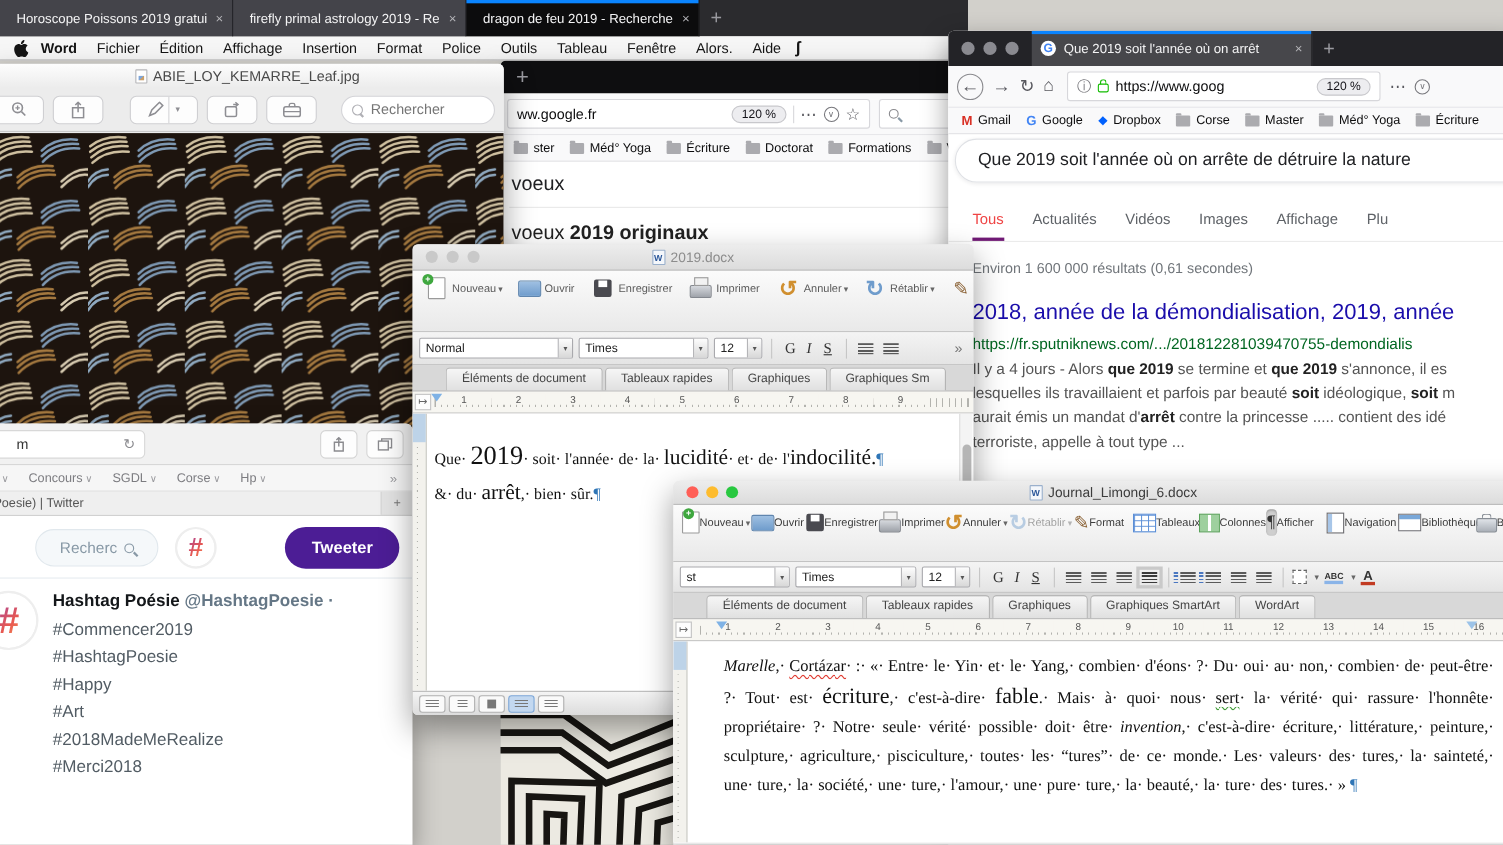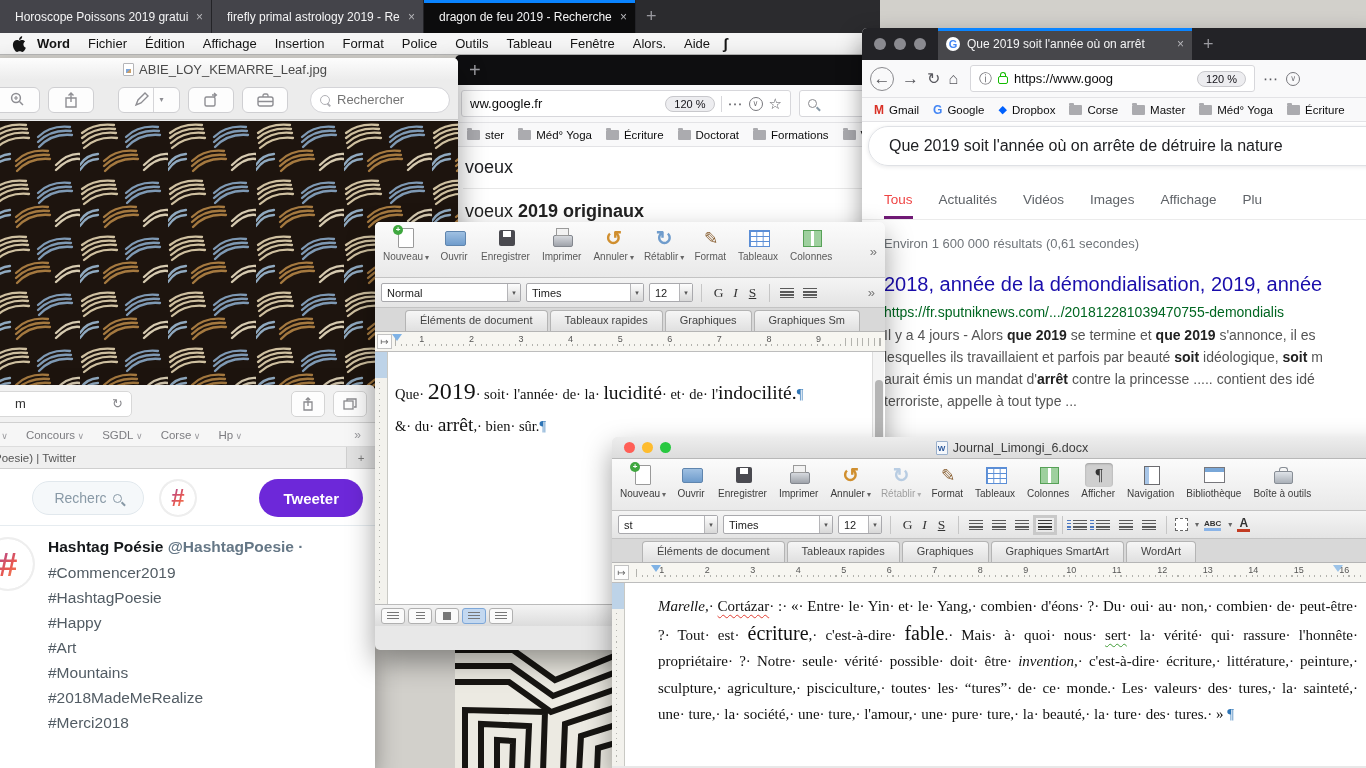--- a/index.html
+++ b/index.html
@@ -104,35 +104,35 @@
   #saf-fav .ovf{margin-left:auto;color:#9a9a9e;font-size:12px}
   #saf-tabbar{height:22px;background:#e2e2e2;border-bottom:1px solid #cfcfcf;display:flex;align-items:center;font-size:11.5px;color:#555}
   #saf-tab{flex:1;text-align:left;padding-left:22px;background:#efefef;height:100%;line-height:22px;border-right:1px solid #cfcfcf;white-space:nowrap;overflow:hidden}
   #saf-newtab{width:28px;text-align:center;color:#777}
   #tw-head{display:flex;align-items:center;gap:16px;padding:10px 12px 8px 60px;border-bottom:1px solid #e6ecf0}
   #tw-search{width:112px;height:34px;border:1px solid #e1e8ed;background:#f5f8fa;border-radius:17px;display:flex;align-items:center;justify-content:center;gap:6px;color:#8899a6;font-size:14px}
   .maglass{width:9px;height:9px;border:1.6px solid #8899a6;border-radius:50%;position:relative;flex:none}
   .maglass:after{content:"";position:absolute;left:7px;top:8px;width:5px;height:1.6px;background:#8899a6;transform:rotate(45deg)}
   .hashava{border-radius:50%;background:#fff;border:1px solid #eee;display:flex;align-items:center;justify-content:center;font-weight:bold;background-image:linear-gradient(135deg,#8a3ab9 10%,#e95950 55%,#fccc63 95%);-webkit-background-clip:text;background-clip:text;color:transparent}
   #tw-ava-small{width:36px;height:36px;font-size:24px;box-shadow:0 0 0 1px #eee}
-  #tw-tweet{margin-left:auto;height:38px;padding:0 24px;border-radius:19px;background:#6d28d9;color:#fff;font-weight:bold;font-size:15px;display:flex;align-items:center}
+  #tw-tweet{margin-left:auto;height:38px;padding:0 24px;border-radius:19px;background:#4c1d95;color:#fff;font-weight:bold;font-size:15px;display:flex;align-items:center}
   #tw-feed{padding:12px 10px 0 10px;display:flex;gap:14px}
   #tw-ava-big{width:52px;height:52px;font-size:34px;flex:none;box-shadow:0 0 0 1px #eee}
   #tw-nameline{font-size:15.5px;color:#14171a;white-space:nowrap}
   #tw-nameline .nm{font-weight:bold}
   #tw-nameline .hd{color:#657786;font-weight:bold}
   #tw-tags{margin-top:4px;font-size:15.5px;color:#525c64;line-height:25px}
 
   
   .wd-title{display:flex;align-items:center;background:linear-gradient(#ededed,#dcdcdc);border-bottom:1px solid #b8b8b8;position:relative}
   .wd-title .ttl{position:absolute;left:0;right:0;text-align:center;font-size:12.5px;display:flex;align-items:center;justify-content:center;gap:5px}
   .docic{width:12px;height:14px;background:#f4f7fb;border:1px solid #9ab0cc;border-radius:1px;position:relative}
   .docic:after{content:"W";position:absolute;left:1px;top:2px;font-size:8px;color:#2b579a;font-weight:bold}
   .wd-toolbar{display:flex;align-items:flex-start;background:linear-gradient(#fbfbfb,#e9e9e9);border-bottom:1px solid #c3c3c3;padding:3px 4px 0 4px;gap:2px}
-  .tbtn{display:flex;flex-direction:column;align-items:center;padding:1px 4px;font-size:10px;color:#3c3c3c;min-width:40px}
+  .tbtn{display:flex;flex-direction:row;align-items:center;padding:1px 4px;font-size:10px;color:#3c3c3c;min-width:40px}
   .tbtn.pressed .wicon{background:#cfcfcf;border-radius:4px;box-shadow:inset 0 1px 2px rgba(0,0,0,.25)}
   .tbtn.disabled{opacity:.45}
   .tlab{white-space:nowrap;margin-top:1px}
   .tar{font-size:8px;color:#666;margin-left:2px}
   .wicon{width:28px;height:24px;position:relative;display:flex;align-items:center;justify-content:center}
   .ovfl{margin-left:auto;color:#777;font-size:13px;align-self:center;padding:0 4px}
   .wd-fmt{display:flex;align-items:center;gap:5px;background:linear-gradient(#f4f4f4,#e4e4e4);border-bottom:1px solid #c3c3c3;padding:0 6px;font-size:11px;color:#222}
   .fsel{background:#fff;border:1px solid #a9a9ad;border-radius:2px;height:19px;display:flex;align-items:center;padding-left:5px;position:relative}
   .fsel .car{margin-left:auto;width:13px;height:100%;background:linear-gradient(#fdfdfd,#d8d8d8);border-left:1px solid #b5b5b8;font-size:7px;color:#555;display:flex;align-items:center;justify-content:center}
   .flet{font-family:"Liberation Serif",serif;font-size:13.5px;width:17px;text-align:center;color:#333}
@@ -525,30 +525,40 @@
         <div id="tw-nameline">
           <span class="nm">Hashtag Poésie</span>
           <span class="hd"> </span><span class="hd">@HashtagPoesie ·</span>
         </div>
         <div id="tw-tags">
 
         <div>#Commencer2019</div>
             <div>#HashtagPoesie</div>
             <div>#Happy</div>
             <div>#Art</div>
-            <div>#Mountains</div>
             <div>#2018MadeMeRealize</div>
             <div>#Merci2018</div>
           </div>
       </div>
     </div>
   </div>
 </div>
 
 <div id="word2019" class="win">
+  <div class="wd-title">
+    <div class="dots">
+      <span class="dot"></span>
+      <span class="dot"></span>
+      <span class="dot"></span>
+    </div>
+    <span class="ttl">
+        <span class="docic"></span>
+        <span>2019.docx</span>
+      </span>
+  </div>
   <div id="w19-toolbar" class="wd-toolbar">
     <span style="display:flex;gap:2px">
 
     <div class="tbtn">
           <span class="wicon ic-new"></span>
           <span class="tlab"><span>Nouveau</span><span class="tar">▾</span></span>
         </div>
         <div class="tbtn">
           <span class="wicon ic-open"></span>
           <span class="tlab"><span>Ouvrir</span><span class="tar"></span></span>

